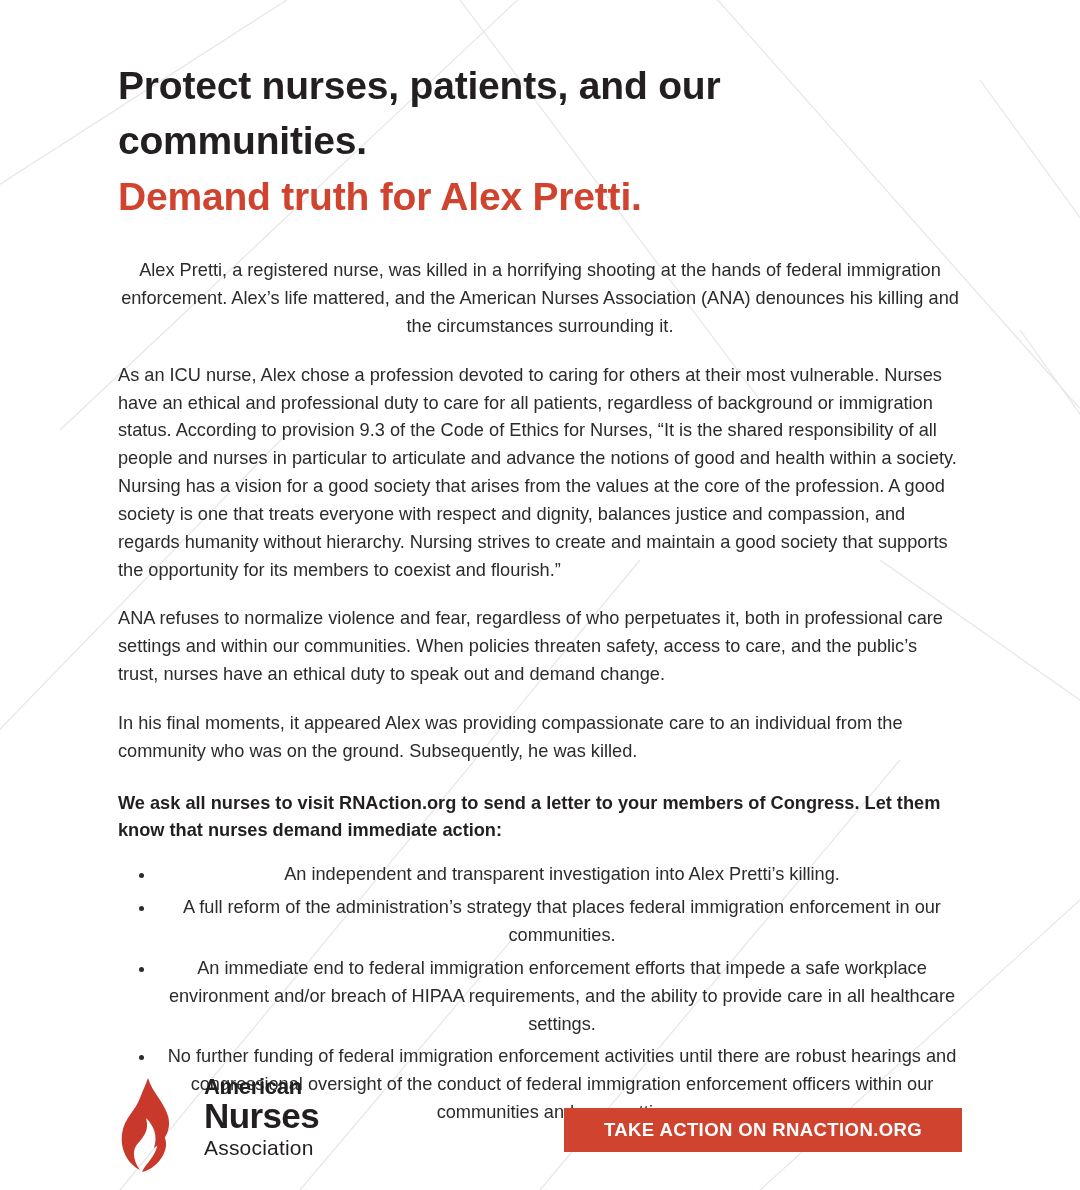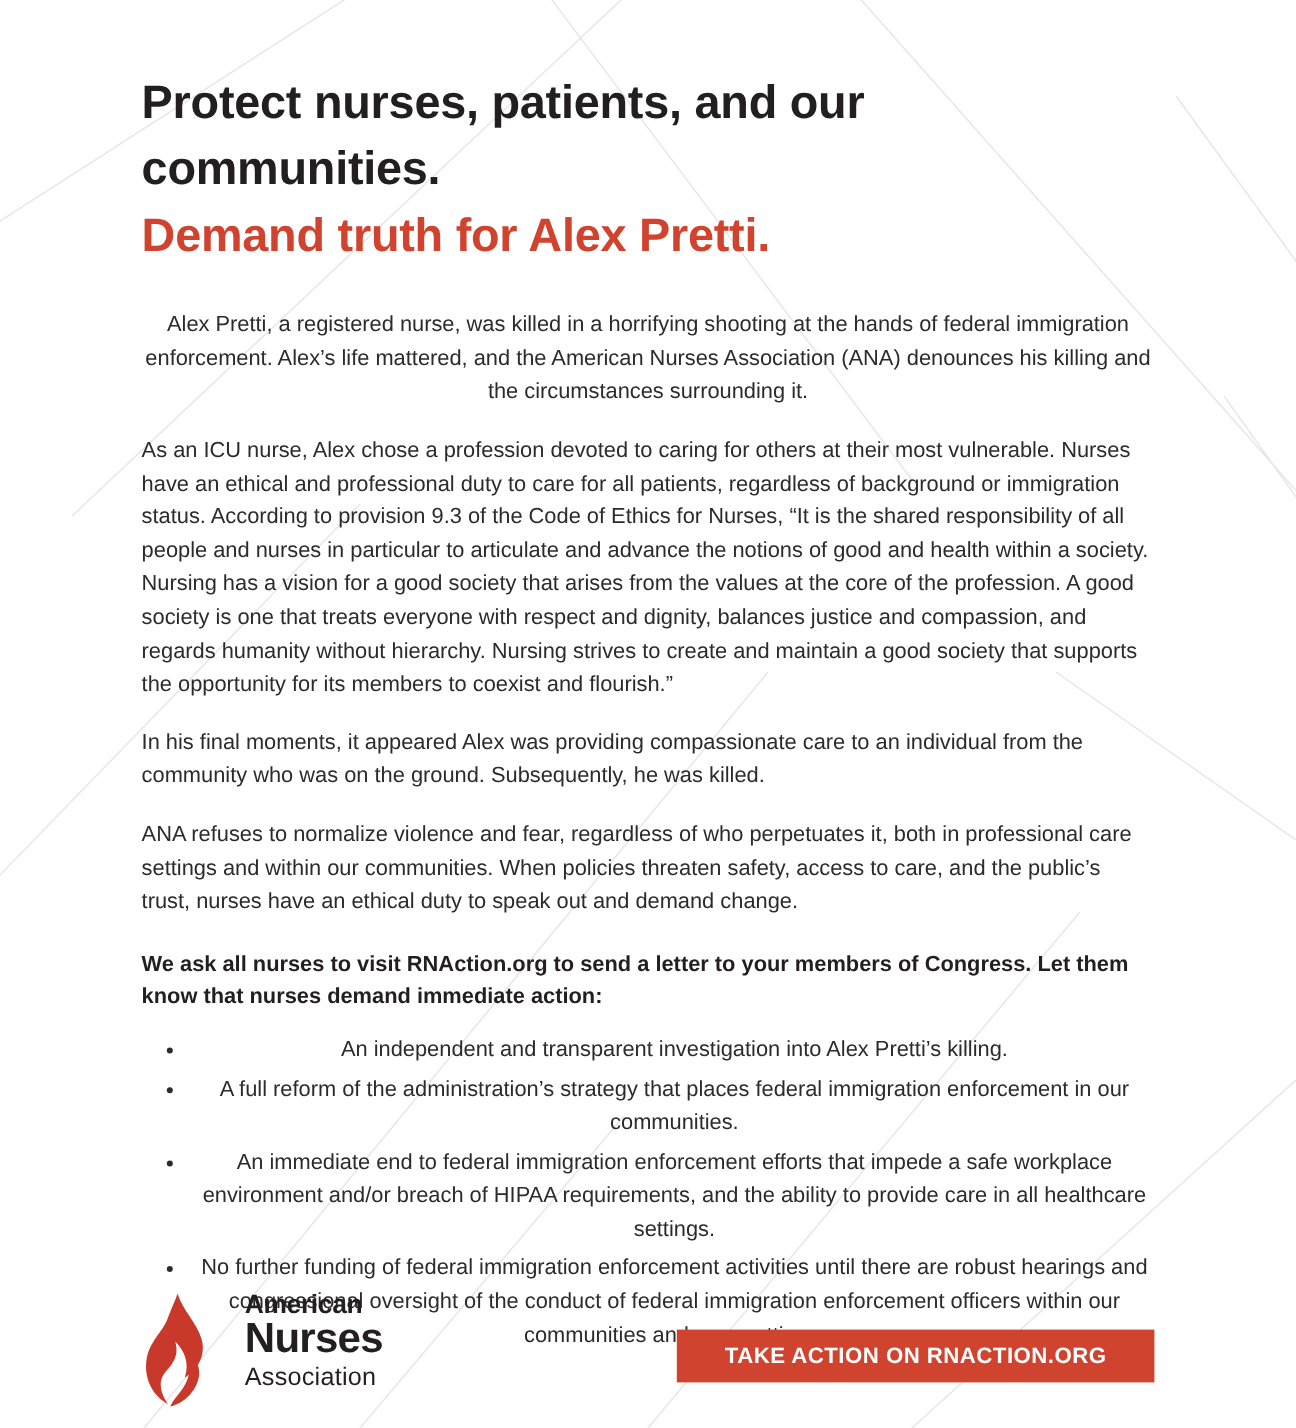--- a/index.html
+++ b/index.html
@@ -163,22 +163,22 @@
 
   <div class="content">
 
     <h1 class="headline">
       <span>Protect nurses, patients, and our communities.</span>
       <span class="line2">Demand truth for Alex Pretti.</span>
     </h1>
 
     <p class="body-text first">Alex Pretti, a registered nurse, was killed in a horrifying shooting at the hands of federal immigration enforcement. Alex’s life mattered, and the American Nurses Association (ANA) denounces his killing and the circumstances surrounding it.</p>
     <p class="body-text">As an ICU nurse, Alex chose a profession devoted to caring for others at their most vulnerable. Nurses have an ethical and professional duty to care for all patients, regardless of background or immigration status. According to provision 9.3 of the Code of Ethics for Nurses, “It is the shared responsibility of all people and nurses in particular to articulate and advance the notions of good and health within a society. Nursing has a vision for a good society that arises from the values at the core of the profession. A good society is one that treats everyone with respect and dignity, balances justice and compassion, and regards humanity without hierarchy. Nursing strives to create and maintain a good society that supports the opportunity for its members to coexist and flourish.”</p>
+    <p class="body-text">ANA refuses to normalize violence and fear, regardless of who perpetuates it, both in professional care settings and within our communities. When policies threaten safety, access to care, and the public’s trust, nurses have an ethical duty to speak out and demand change.</p>
     <p class="body-text">In his final moments, it appeared Alex was providing compassionate care to an individual from the community who was on the ground. Subsequently, he was killed.</p>
-    <p class="body-text">ANA refuses to normalize violence and fear, regardless of who perpetuates it, both in professional care settings and within our communities. When policies threaten safety, access to care, and the public’s trust, nurses have an ethical duty to speak out and demand change.</p>
 
     <p class="call-to-action">We ask all nurses to visit RNAction.org to send a letter to your members of Congress. Let them know that nurses demand immediate action:</p>
 
     <ul class="demands">
       <li>An independent and transparent investigation into Alex Pretti’s killing.</li>
       <li>A full reform of the administration’s strategy that places federal immigration enforcement in our communities.</li>
       <li>An immediate end to federal immigration enforcement efforts that impede a safe workplace environment and/or breach of HIPAA requirements, and the ability to provide care in all healthcare settings.</li>
       <li>No further funding of federal immigration enforcement activities until there are robust hearings and congressional oversight of the conduct of federal immigration enforcement officers within our communities and care settings.</li>
     </ul>
 

